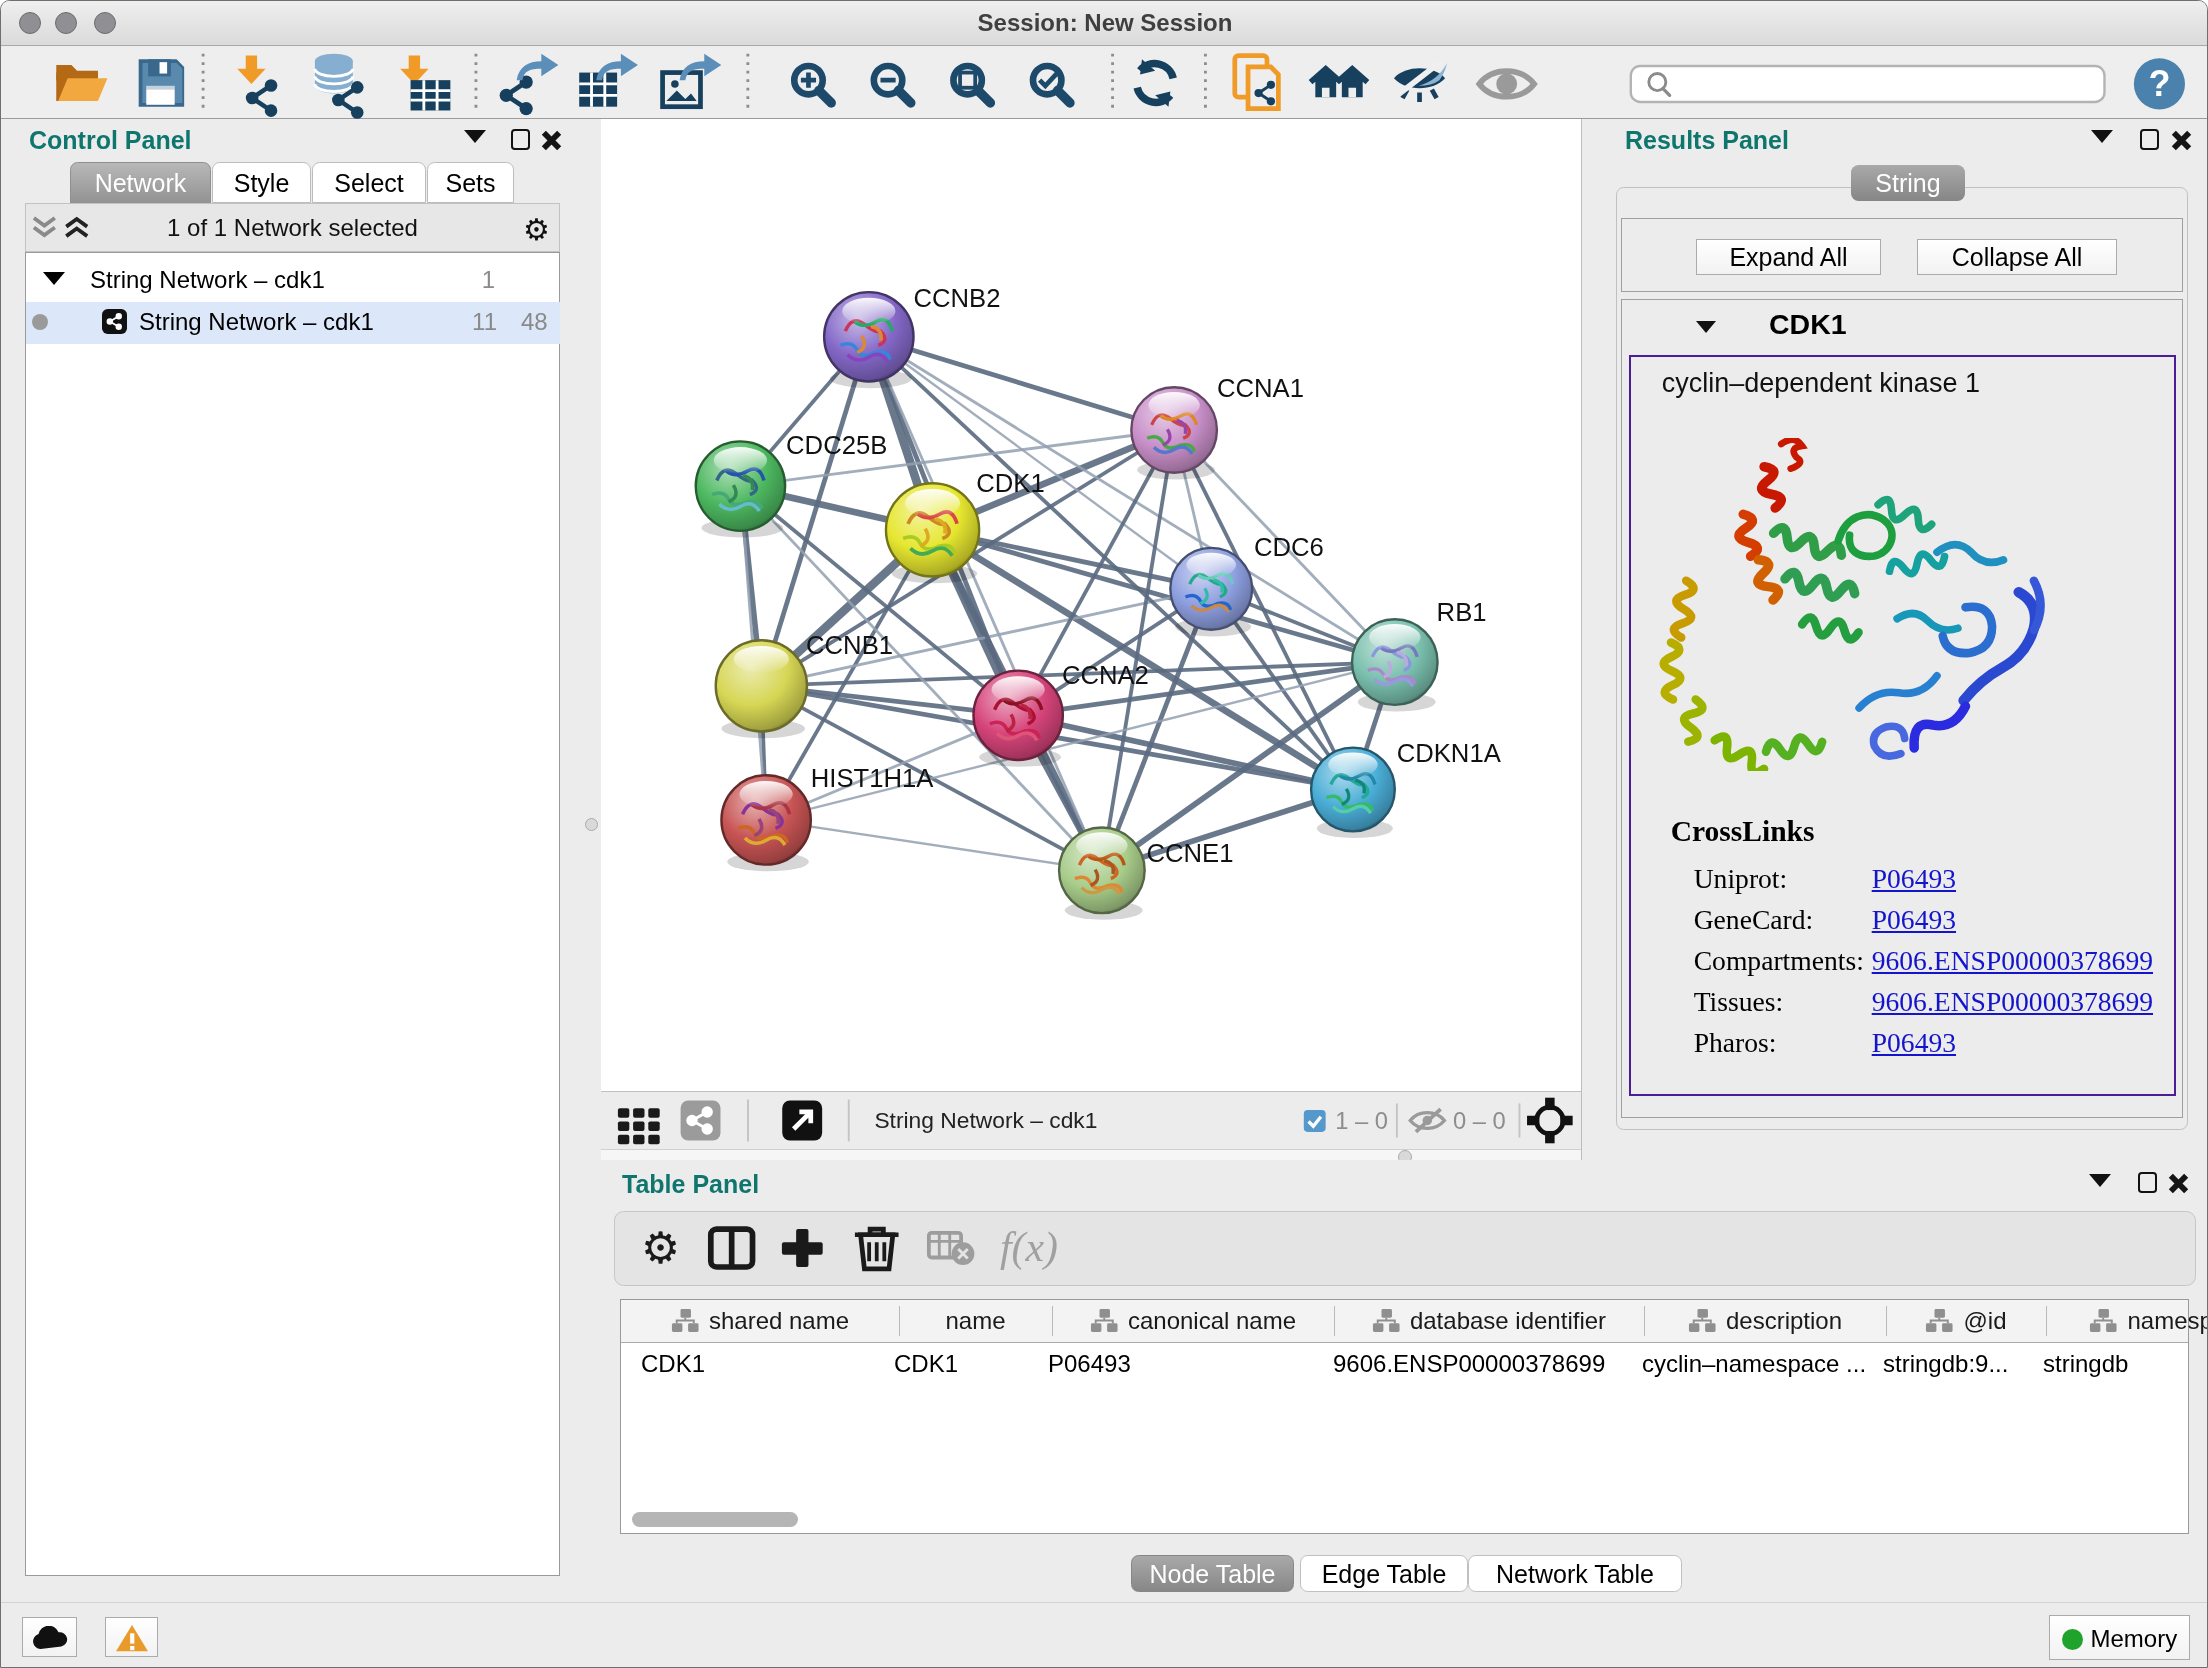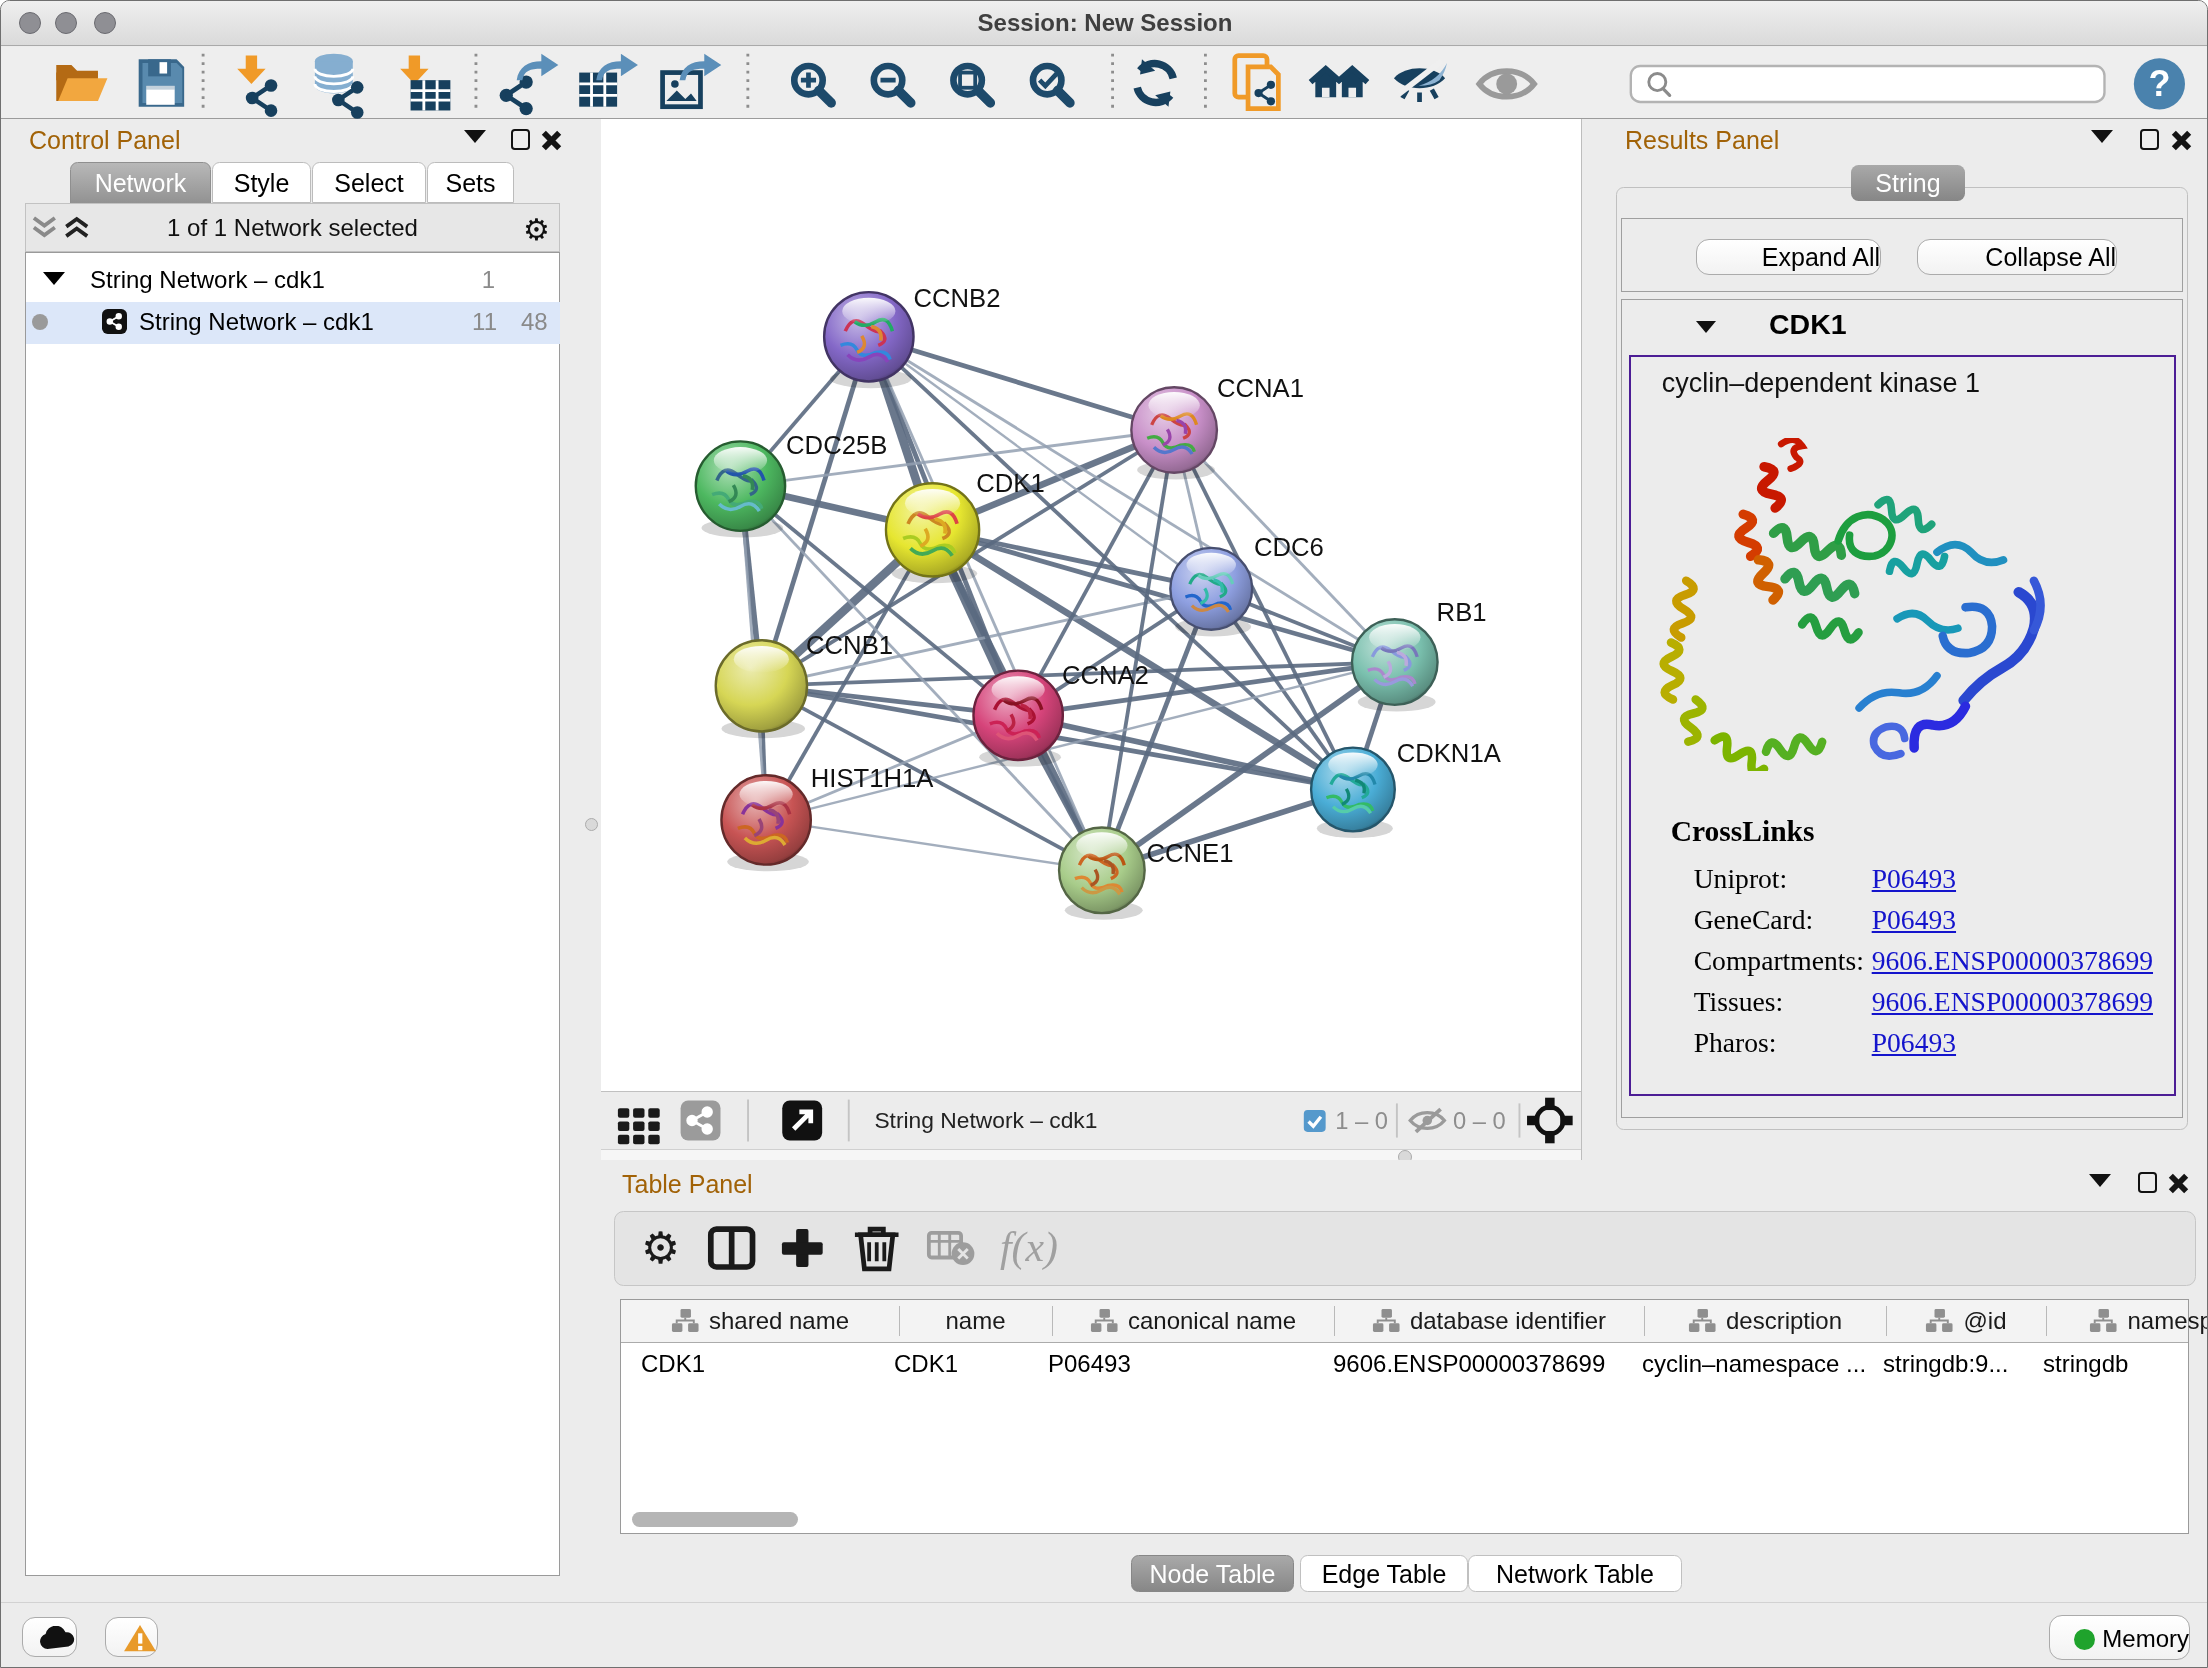--- a/index.html
+++ b/index.html
@@ -22,34 +22,34 @@
   #cpanel{position:absolute;left:1px;top:118px;width:599px;height:1482px;background:#ececec;}
   #canvas{position:absolute;left:600px;top:118px;width:980px;height:972px;background:#ffffff;padding-left:8px;}
   #nettools{position:absolute;left:600px;top:1090px;width:980px;height:59px;
       background:#ececec;border-top:1px solid #c0c0c0;border-bottom:1px solid #d0d0d0;box-sizing:border-box;}
   #rpanel{position:absolute;left:1580px;top:118px;width:628px;height:1041px;
       background:#ececec;border-left:1px solid #bdbdbd;box-sizing:border-box;}
   #tpanel{position:absolute;left:600px;top:1159px;width:1608px;height:441px;background:#ececec;}
   #statusbar{position:absolute;left:0;top:1601px;width:2208px;height:68px;
       background:#ececec;border-top:1.9px solid #d2d2d2;box-sizing:border-box;}
   
-  .phdr{font-size:25px;color:#a16207;}
+  .phdr{font-size:25px;color:#0f766e;font-weight:bold;}
   .tri-dn{width:0;height:0;border-left:11.4px solid transparent;border-right:11.4px solid transparent;
       border-top:13.3px solid #111;display:inline-block;}
   .sq{width:19px;height:21px;border:2.9px solid #111;border-radius:3.8px;display:inline-block;box-sizing:border-box;}
   
   .tab{position:absolute;box-sizing:border-box;border:1px solid #bcbcbc;
        background:#ffffff;color:#000;text-align:center;font-size:25px;
        border-radius:7.6px 7.6px 0 0;}
   .tabsel{background:linear-gradient(#b8b8b8,#8f8f8f);color:#fff;border-color:#8f8f8f;}
   .btab{position:absolute;box-sizing:border-box;border:1px solid #c0c0c0;background:#fff;
        color:#000;text-align:center;font-size:25px;border-radius:7.6px;}
   .btabsel{background:linear-gradient(#a9a9a9,#878787);color:#fff;border-color:#878787;}
   .btn{position:absolute;box-sizing:border-box;background:linear-gradient(#ffffff,#f2f2f2);
-       border:1px solid #ababab;border-radius:13px;text-align:right;font-size:25px;color:#000;}
+       border:1px solid #ababab;border-radius:0;text-align:center;font-size:25px;color:#000;}
   a.lnk{color:#1414cc;text-decoration:underline;}
 </style>
 </head>
 <body>
 <div id="win">
   <div id="titlebar">
     <div class="tl" style="left:18px;"></div>
     <div class="tl" style="left:54px;"></div>
     <div class="tl" style="left:93px;"></div>
     <div id="title">Session: New Session</div>

